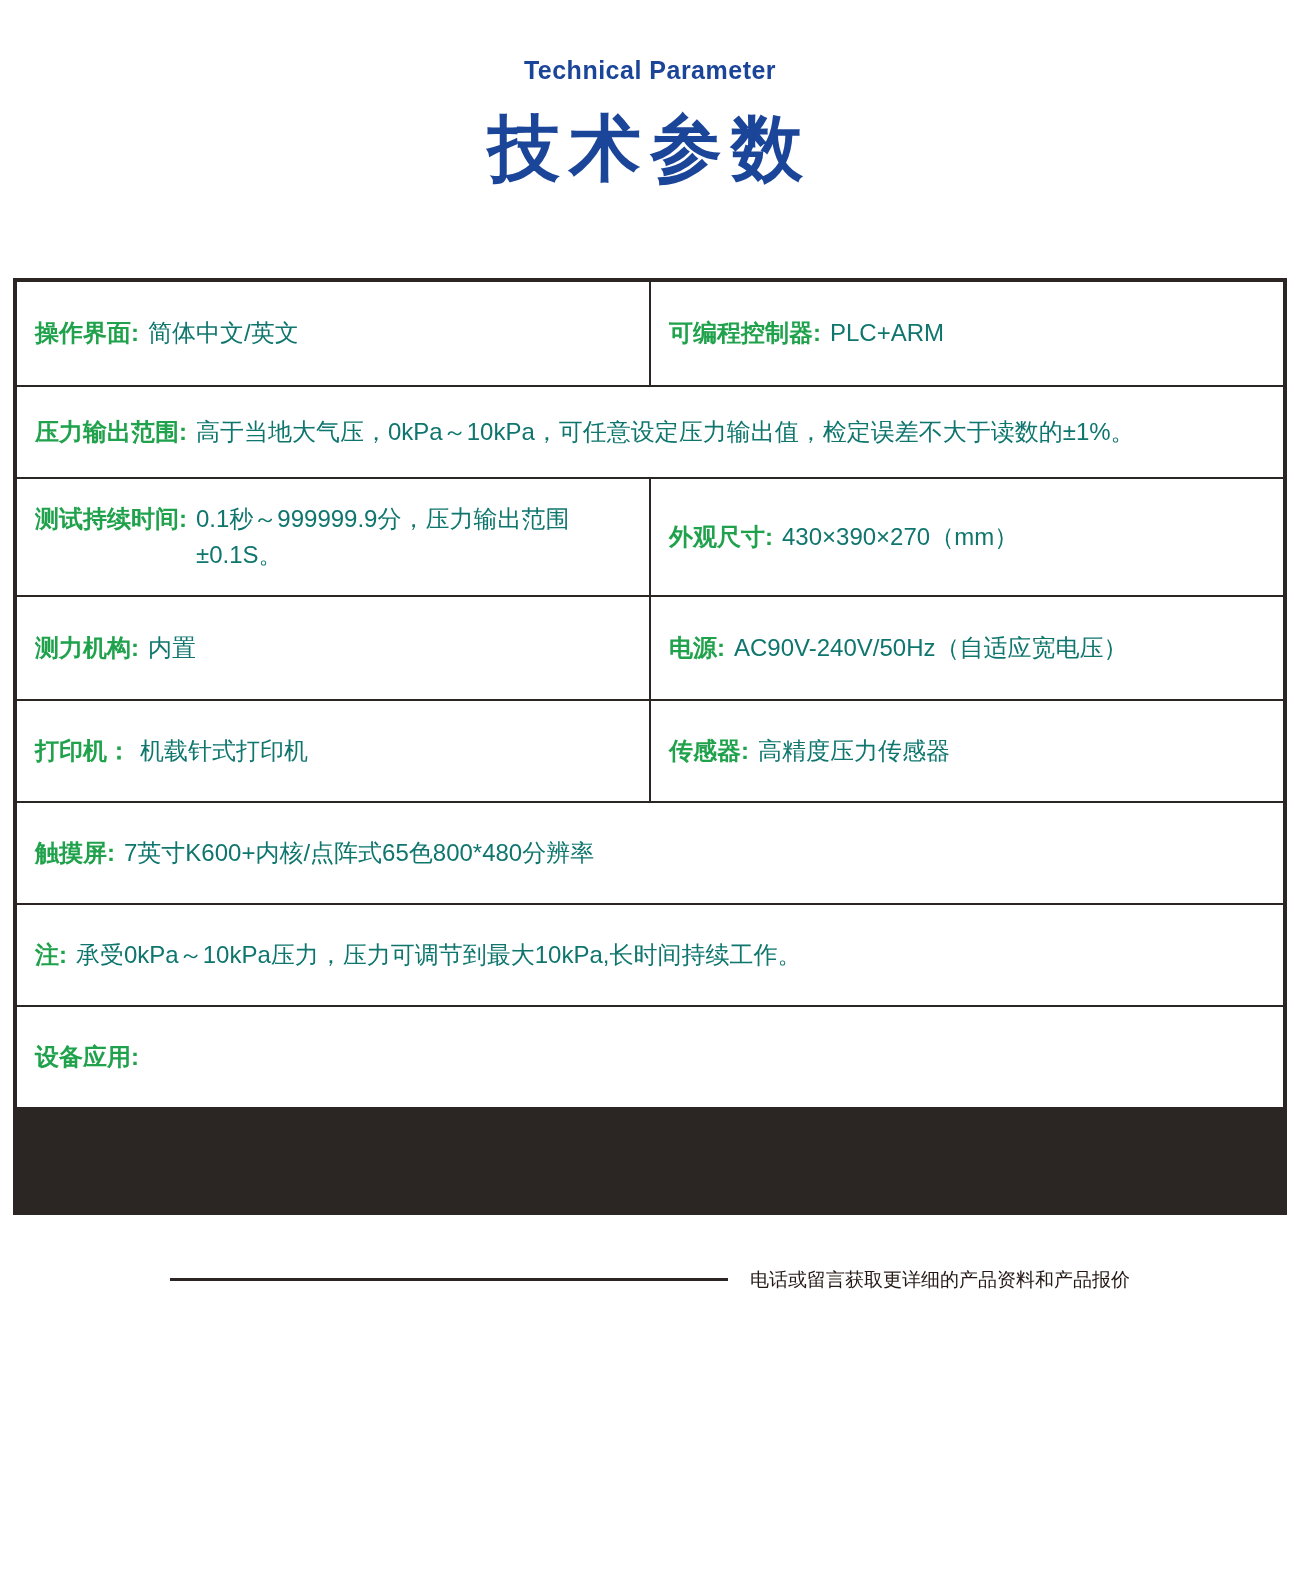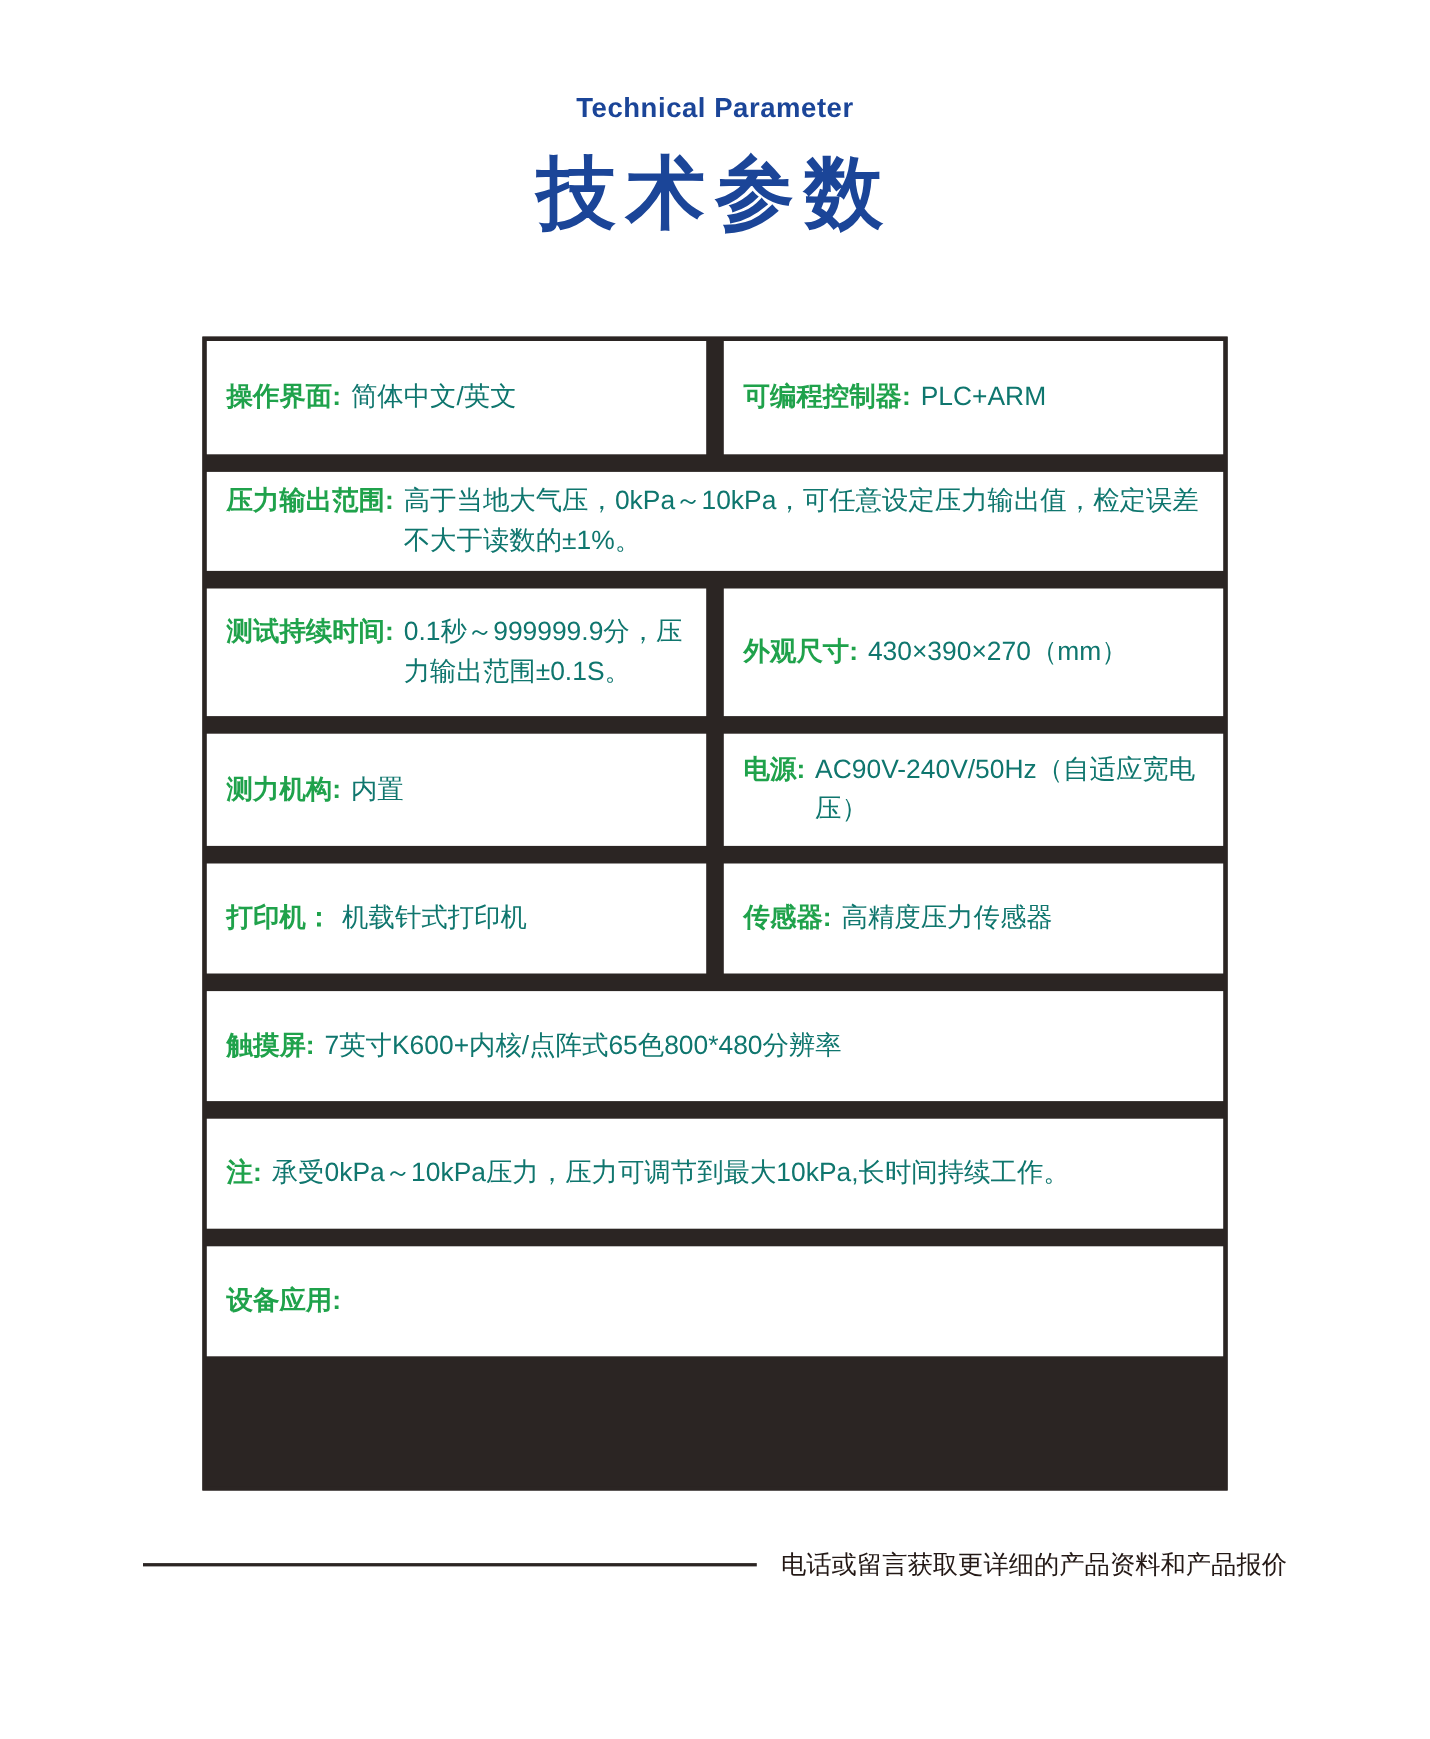--- a/index.html
+++ b/index.html
@@ -8,44 +8,44 @@
     width: 1300px;
     min-height: 1581px;
     margin: 0 auto;
     font-family: "Liberation Sans", "DejaVu Sans", sans-serif;
     color: #231815;
     overflow: hidden;
   }
   .page { width: 1300px; min-height: 1581px; position: relative; }
 
   
-  .header { padding-top: 84px; text-align: center; }
+  .header { padding-top: 56px; text-align: center; }
   .subtitle {
     color: #1b4598;
     font-size: 25px;
     font-weight: bold;
     letter-spacing: 0.5px;
   }
   .title {
     color: #1b4598;
     font-size: 72px;
     font-weight: bold;
     letter-spacing: 9px;
     line-height: 1.15;
     margin-top: 22px;
   }
 
   
   .spec-table {
-    width: 932px;
+    width: 1274px;
     margin: 88px auto 0 auto;
     display: grid;
     grid-template-columns: 1fr 1fr;
     grid-template-rows: 103px 90px 116px 102px 100px 100px 100px 100px 102px;
-    gap: 16px;
+    gap: 2px;
     background: #2b2523;          
     border: 4px solid #2b2523;
   }
   .cell {
     background: #ffffff;
     display: flex;
     align-items: center;
     padding: 6px 18px;
   }
   .cell.full { grid-column: 1 / -1; }
@@ -75,21 +75,21 @@
     justify-content: center;
     gap: 22px;
   }
   .footer-line {
     width: 558px;
     height: 3px;
     background: #2b2523;
     flex: 0 0 auto;
   }
   .footer-text {
-    font-size: 23px;
+    font-size: 19px;
     color: #231815;
     white-space: nowrap;
   }
 </style>
 </head>
 <body>
 
 <div class="page">
 
   <div class="header">

